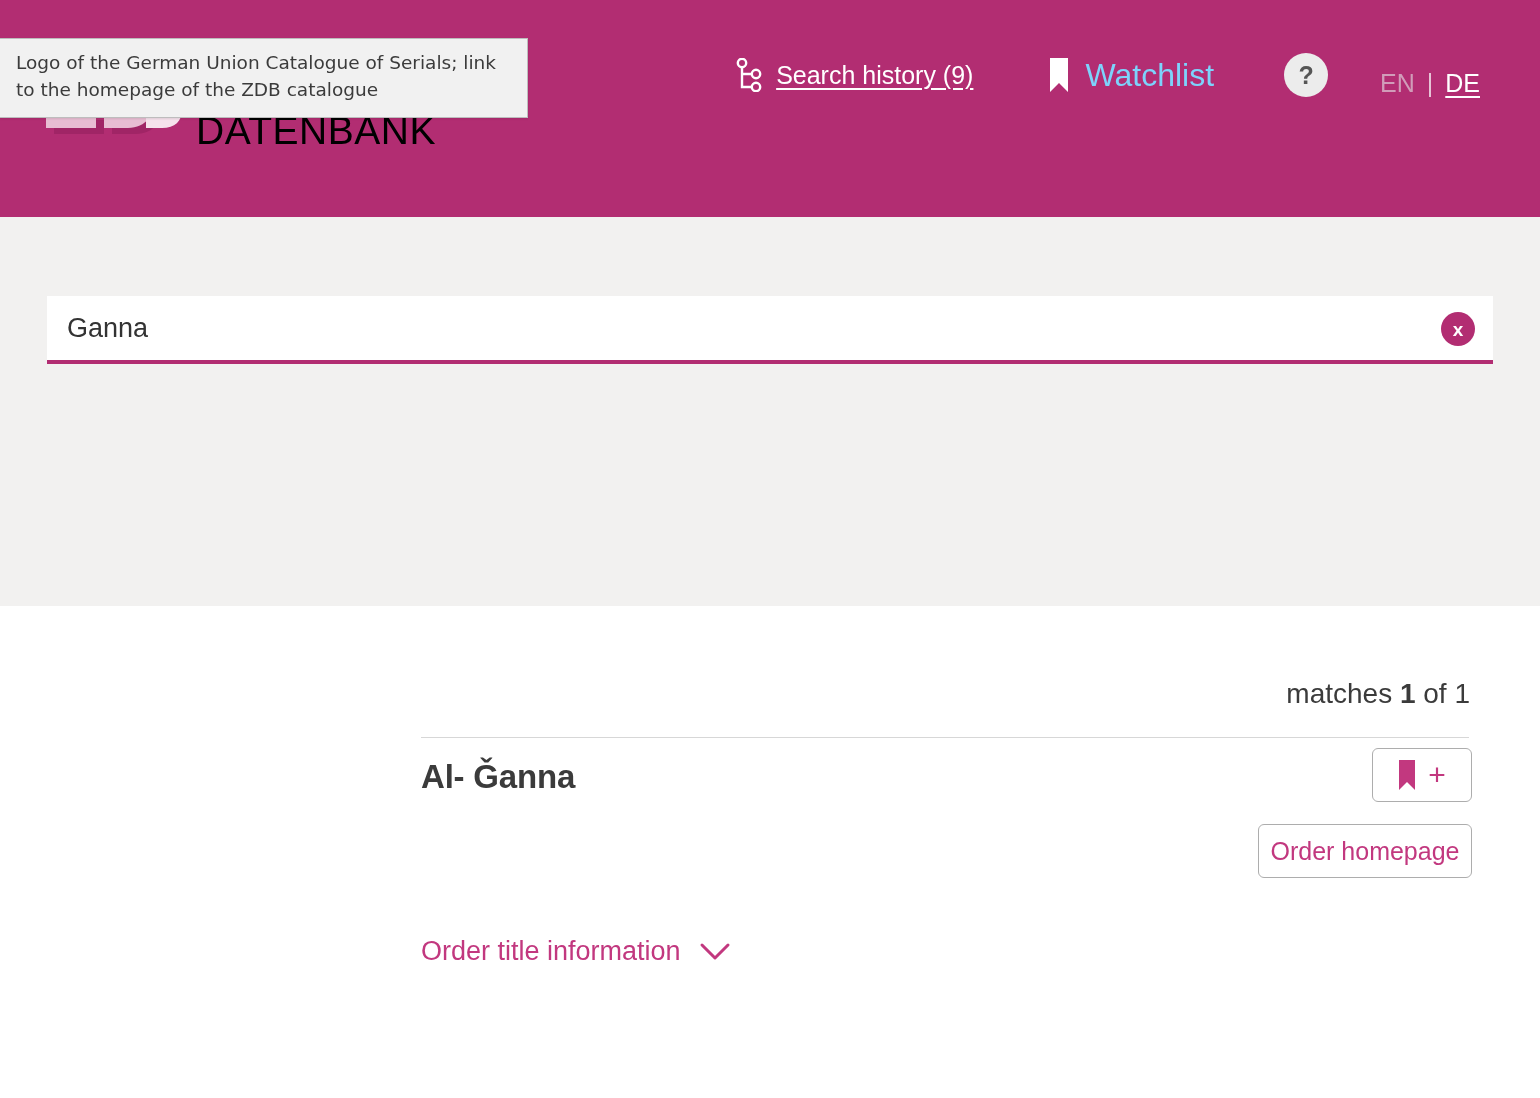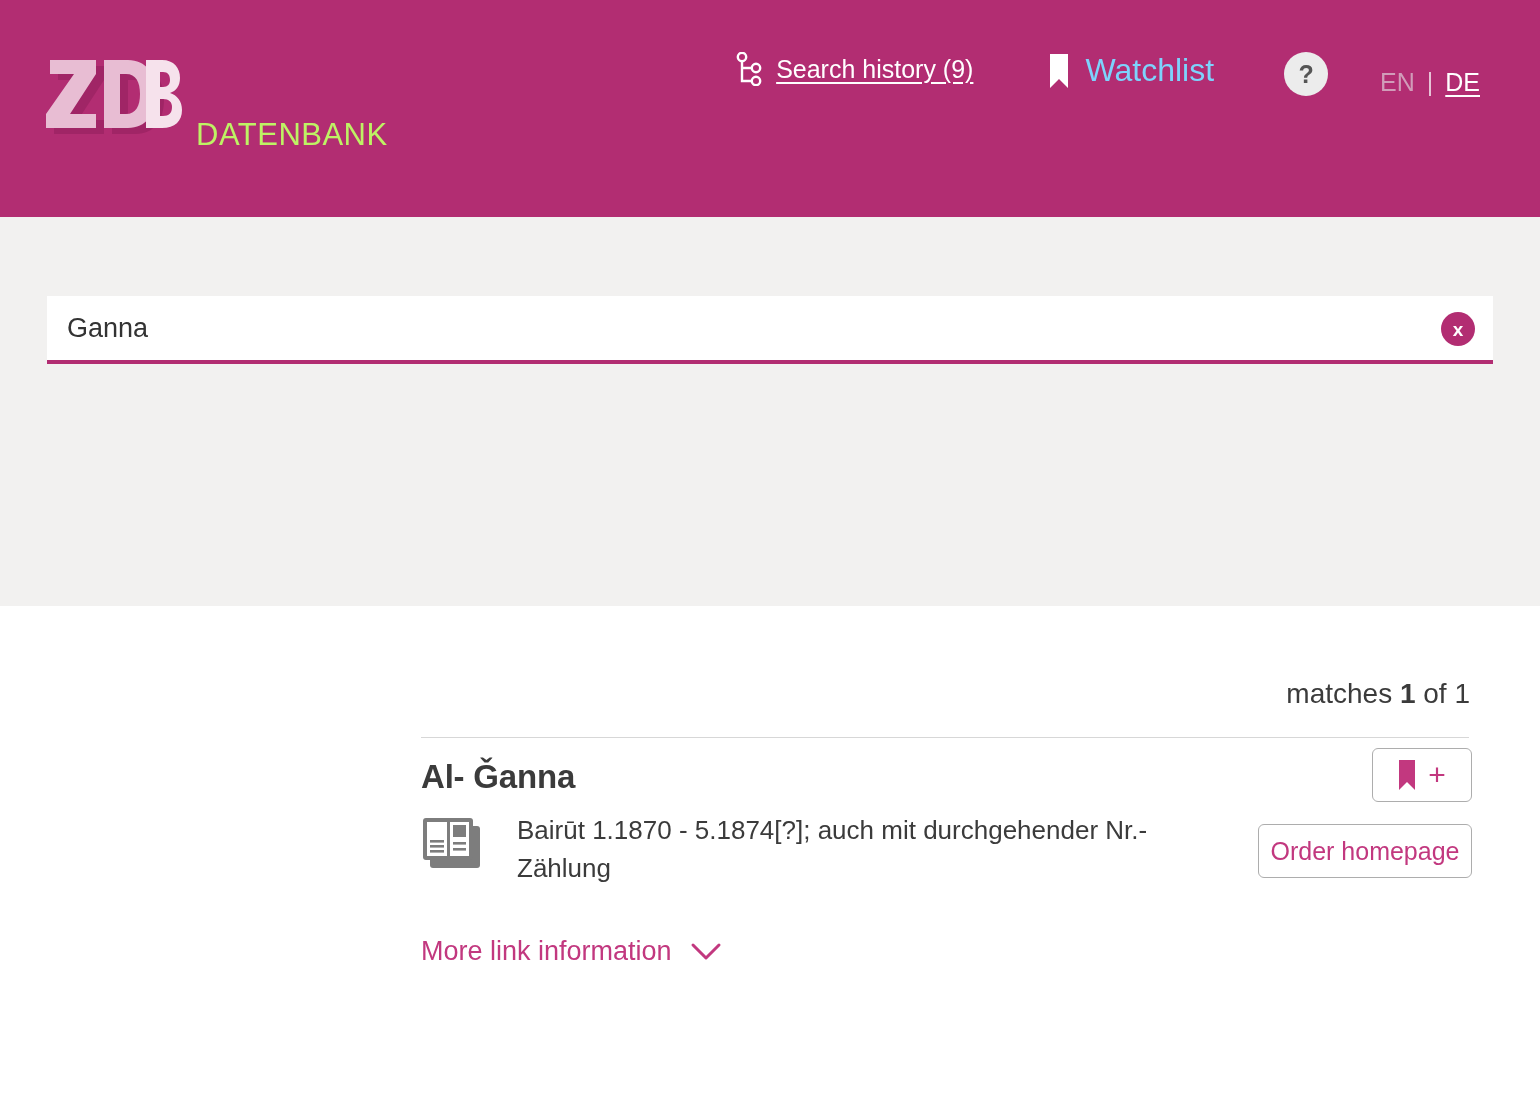--- a/index.html
+++ b/index.html
@@ -39,23 +39,23 @@
   }
   .logo-mark {
     position: relative;
     width: 136px;
     height: 104px;
     margin-right: 14px;
   }
   .logo-mark svg { display: block; }
 
   .logo-word {
-    font-size: 31px;
+    font-size: 39px;
     letter-spacing: 0.5px;
-    color: #bef264;
+    color: #000000;
     font-weight: 400;
     line-height: 1;
     padding-bottom: 6px;
     white-space: nowrap;
     font-family: "Liberation Sans", sans-serif;
   }
 
   
   .tooltip {
     position: absolute;
@@ -73,21 +73,21 @@
     z-index: 50;
     box-shadow: 0 1px 2px rgba(0,0,0,0.10);
   }
 
   
   .header-nav {
     position: absolute;
     right: 60px;
     top: 52px;
     display: flex;
-    align-items: flex-start;
+    align-items: center;
     height: 46px;
   }
 
   .nav-item {
     display: flex;
     align-items: center;
     text-decoration: none;
     color: #ffffff;
     white-space: nowrap;
   }
@@ -411,20 +411,21 @@
           </g>
 
           <g fill="#f6e2ec" transform="translate(0,8)">
             <path d="M100 0 L116 0 C128 0 134 8 134 18 C134 26 130 31 124 33 C131 35 136 41 136 50 C136 61 129 68 116 68 L100 68 Z M114 12 L114 27 L117 27 C122 27 124 24 124 20 C124 15 122 12 117 12 Z M114 39 L114 56 L117 56 C123 56 126 53 126 47 C126 42 123 39 117 39 Z"></path>
           </g>
         </svg>
       </span>
       <span class="logo-word">DATENBANK</span>
     </a>
 
+    <div class="tooltip">Logo of the German Union Catalogue of Serials; link to the homepage of the ZDB catalogue</div>
 
     <div class="header-nav">
 
       <a class="nav-item search-history" href="#">
         <span class="sh-icon">
           <svg viewBox="0 0 26 34" width="26" height="34" aria-hidden="true">
             <circle cx="6" cy="5" r="4.2" fill="none" stroke="#ffffff" stroke-width="2.4"></circle>
             <circle cx="20" cy="16" r="4.2" fill="none" stroke="#ffffff" stroke-width="2.4"></circle>
             <circle cx="20" cy="29" r="4.2" fill="none" stroke="#ffffff" stroke-width="2.4"></circle>
             <path d="M6 9.5 L6 29 L15.6 29 M6 16 L15.6 16" fill="none" stroke="#ffffff" stroke-width="2.4" stroke-linecap="round"></path>
@@ -494,41 +495,24 @@
     <span>matches</span>
     <b>1</b>
     <span>of</span>
     <span>1</span>
   </div>
 
   <div class="divider"></div>
 
   <div class="result-item">
     <div class="result-title">Al- Ǧanna</div>
-    <div class="result-body">
-      <span class="paper-icon">
-        <svg viewBox="0 0 62 56" width="62" height="56" aria-hidden="true">
-          <rect x="9" y="10" width="50" height="42" rx="3" fill="#7d7d7d"></rect>
-          <rect x="2" y="2" width="50" height="42" rx="3" fill="#7d7d7d"></rect>
-          <rect x="6" y="6" width="20" height="34" fill="#ffffff"></rect>
-          <rect x="29" y="6" width="19" height="34" fill="#ffffff"></rect>
-          <rect x="32" y="9" width="13" height="12" fill="#7d7d7d"></rect>
-          <rect x="9" y="24" width="14" height="2.6" fill="#7d7d7d"></rect>
-          <rect x="9" y="29" width="14" height="2.6" fill="#7d7d7d"></rect>
-          <rect x="9" y="34" width="14" height="2.6" fill="#7d7d7d"></rect>
-          <rect x="32" y="26" width="13" height="2.6" fill="#7d7d7d"></rect>
-          <rect x="32" y="32" width="13" height="2.6" fill="#7d7d7d"></rect>
-        </svg>
-      </span>
-      <div class="result-desc">Bairūt 1.1870 - 5.1874[?]; auch mit durchgehender Nr.-Zählung</div>
-    </div>
   </div>
 
   <a class="more-info" href="#">
-    <span class="mi-label">More link information</span>
+    <span class="mi-label">Order title information</span>
     <span class="mi-chev">
       <svg viewBox="0 0 32 20" width="32" height="20" aria-hidden="true">
         <path d="M3 3 L16 16 L29 3" fill="none" stroke="#c2387f" stroke-width="3" stroke-linecap="round" stroke-linejoin="round"></path>
       </svg>
     </span>
   </a>
 
   <div class="actions">
 
     <button class="btn-outline btn-watch">

